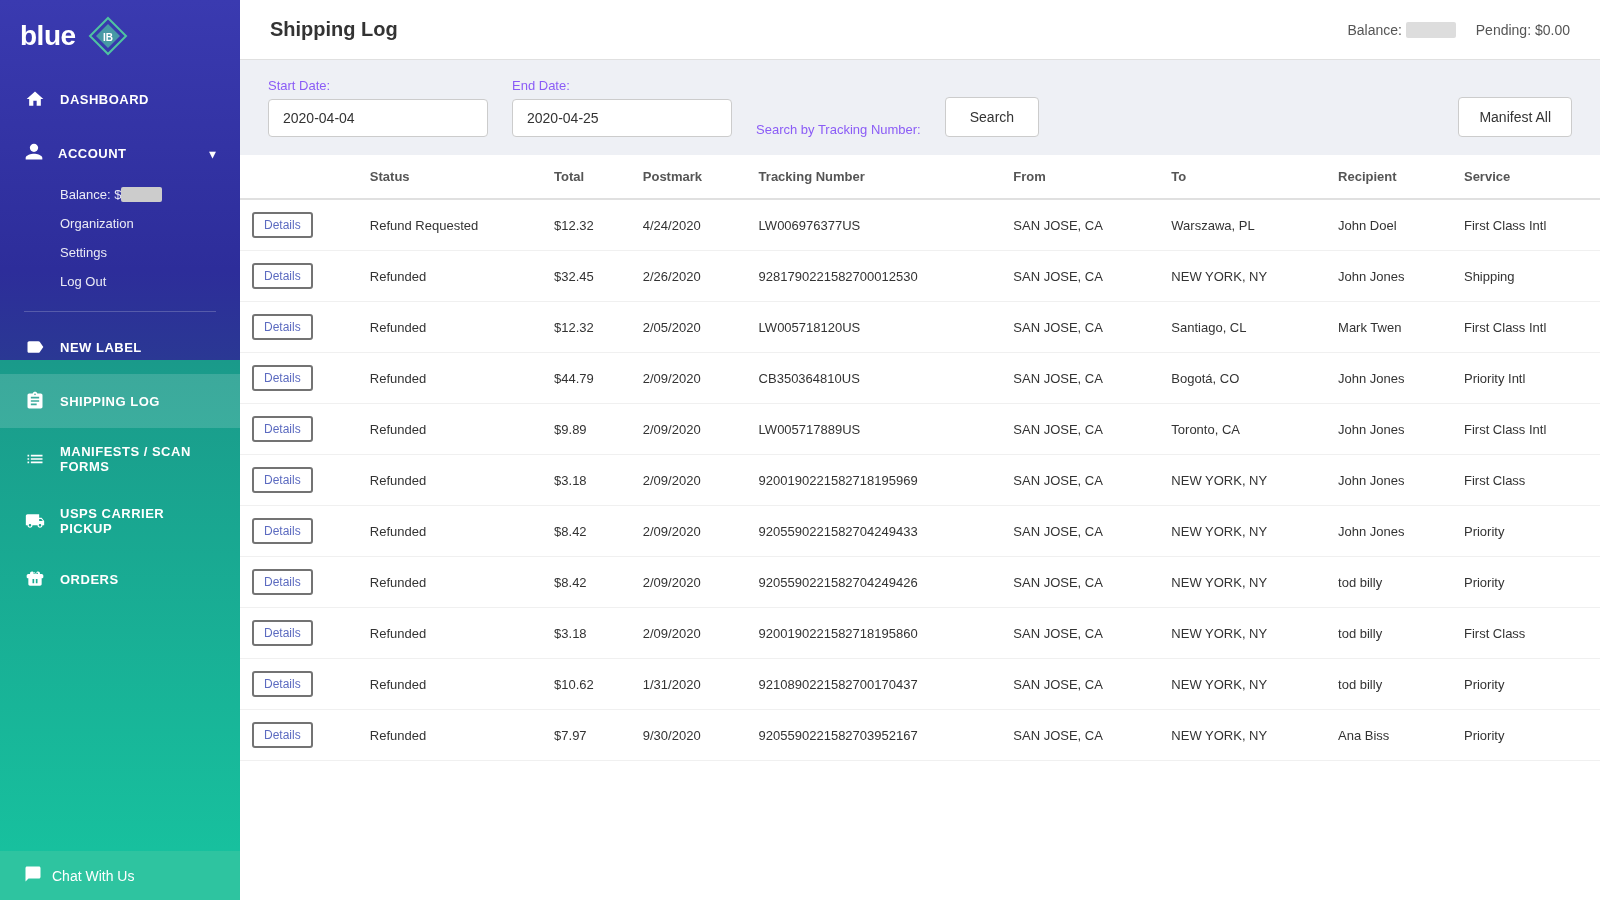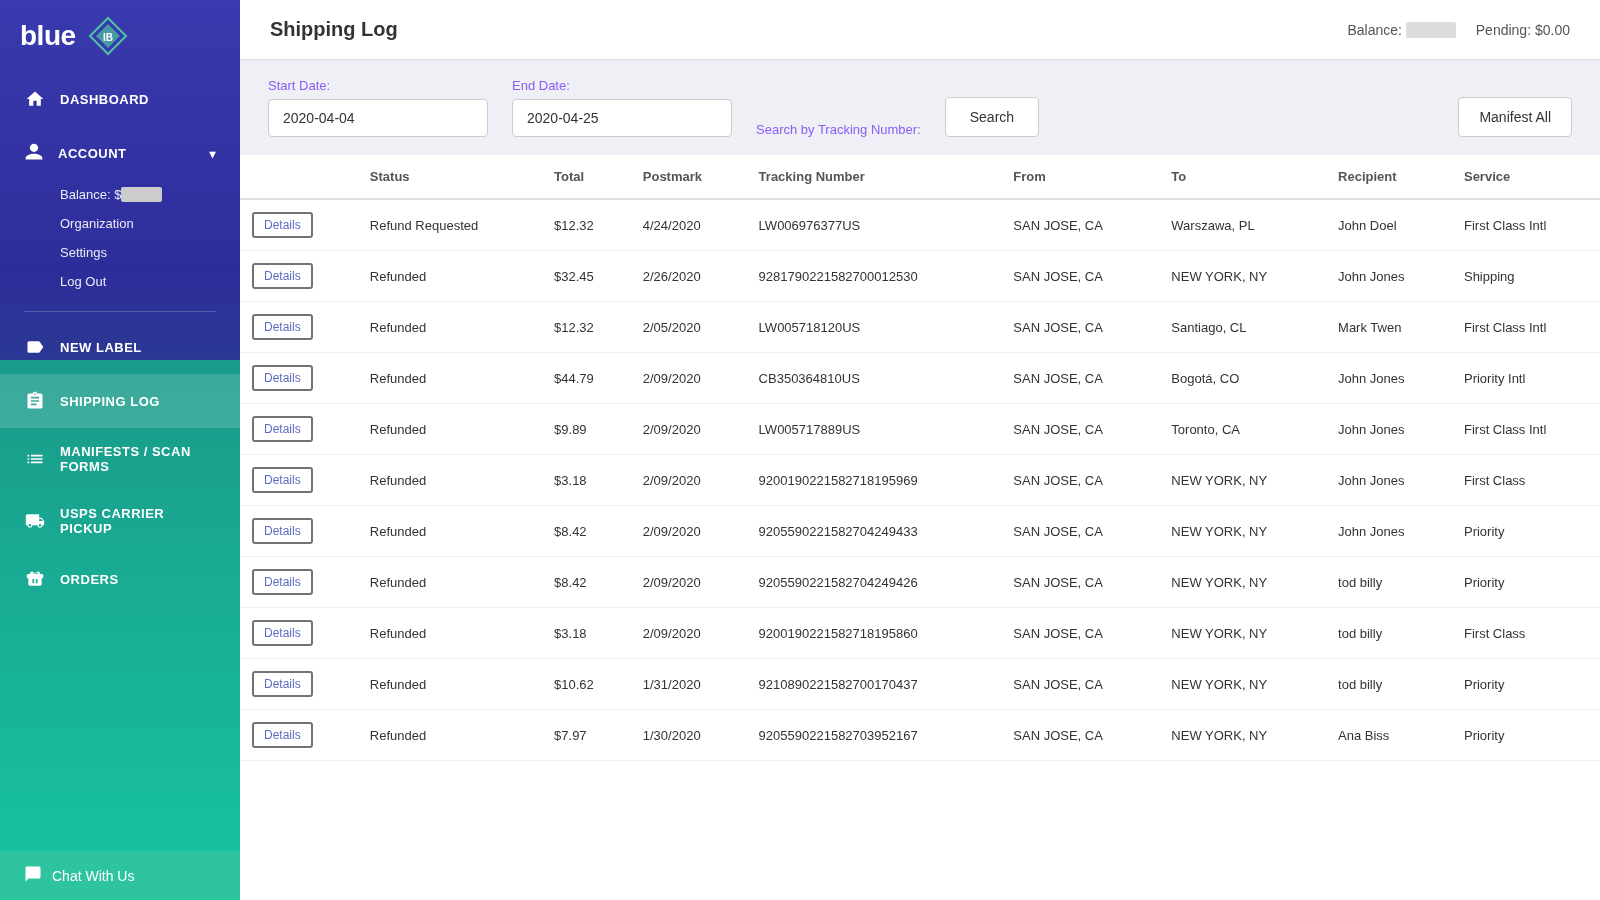--- a/index.html
+++ b/index.html
@@ -504,21 +504,21 @@
       <td>NEW YORK, NY</td>
       <td>tod billy</td>
       <td>Priority</td>
     </tr>
           <tr>
       <td>
         <button class="details-btn">Details</button>
       </td>
       <td>Refunded</td>
       <td>$7.97</td>
-      <td>1/30/2020</td>
+      <td>9/30/2020</td>
       <td>9205590221582703952167</td>
       <td>SAN JOSE, CA</td>
       <td>NEW YORK, NY</td>
       <td>Ana Biss</td>
       <td>Priority</td>
     </tr>
         </tbody>
     </table>
   </div>
 </div>

